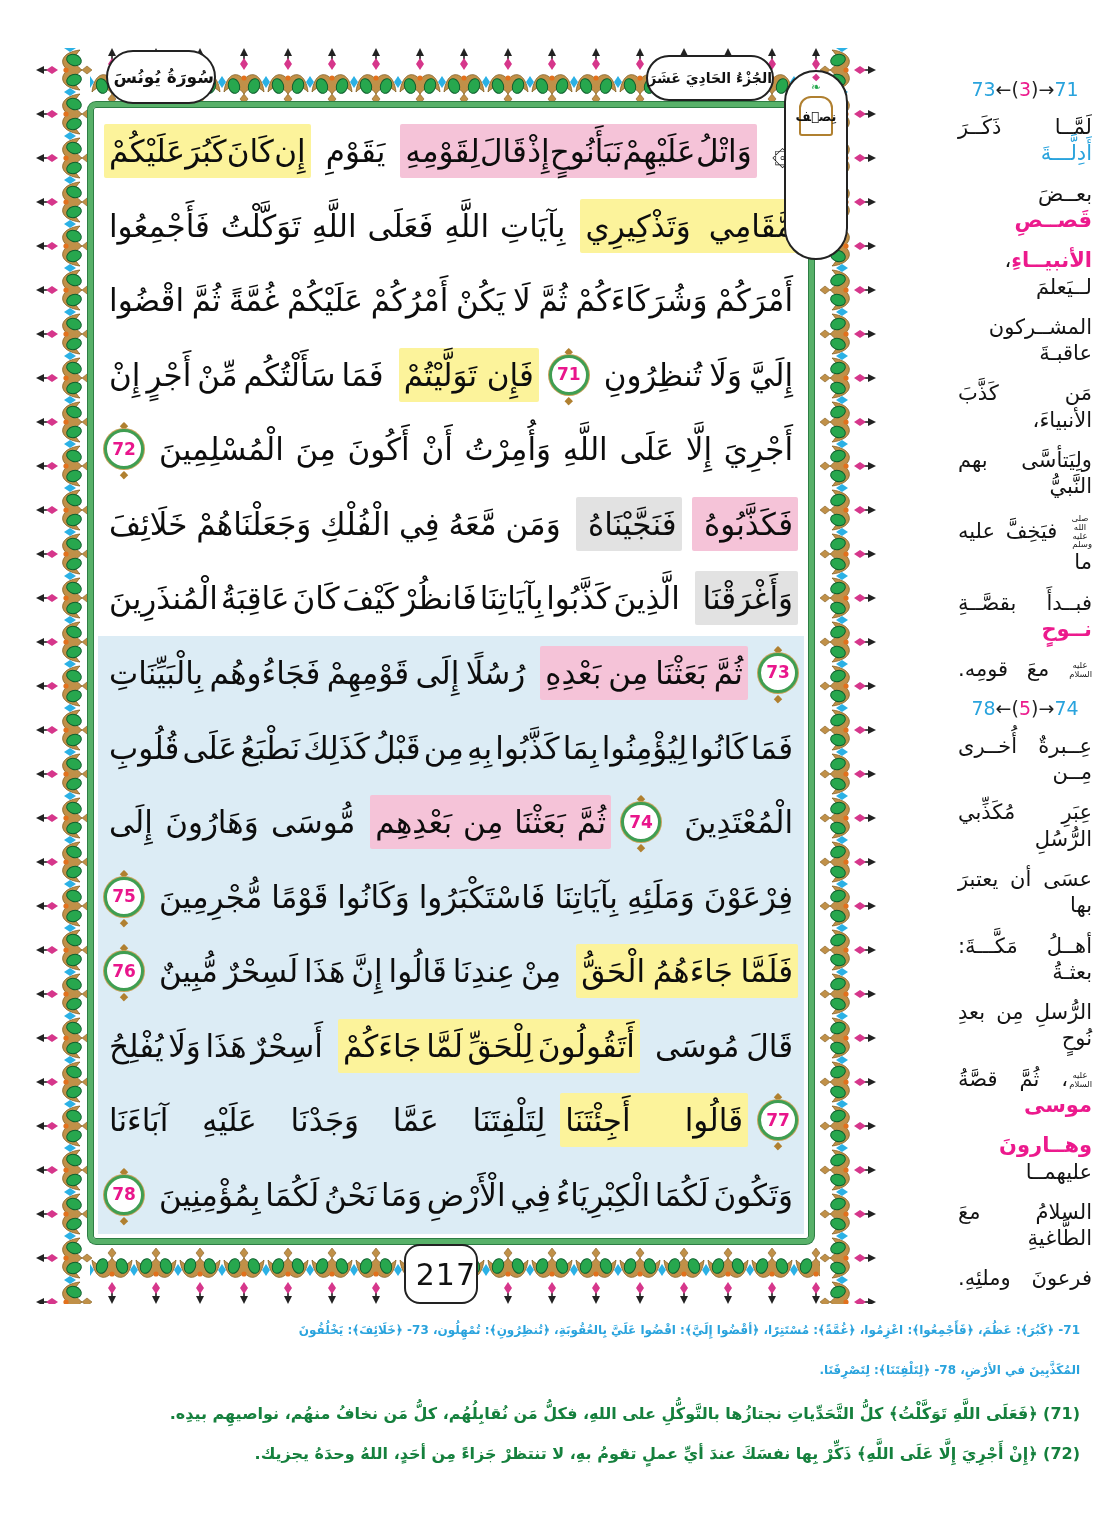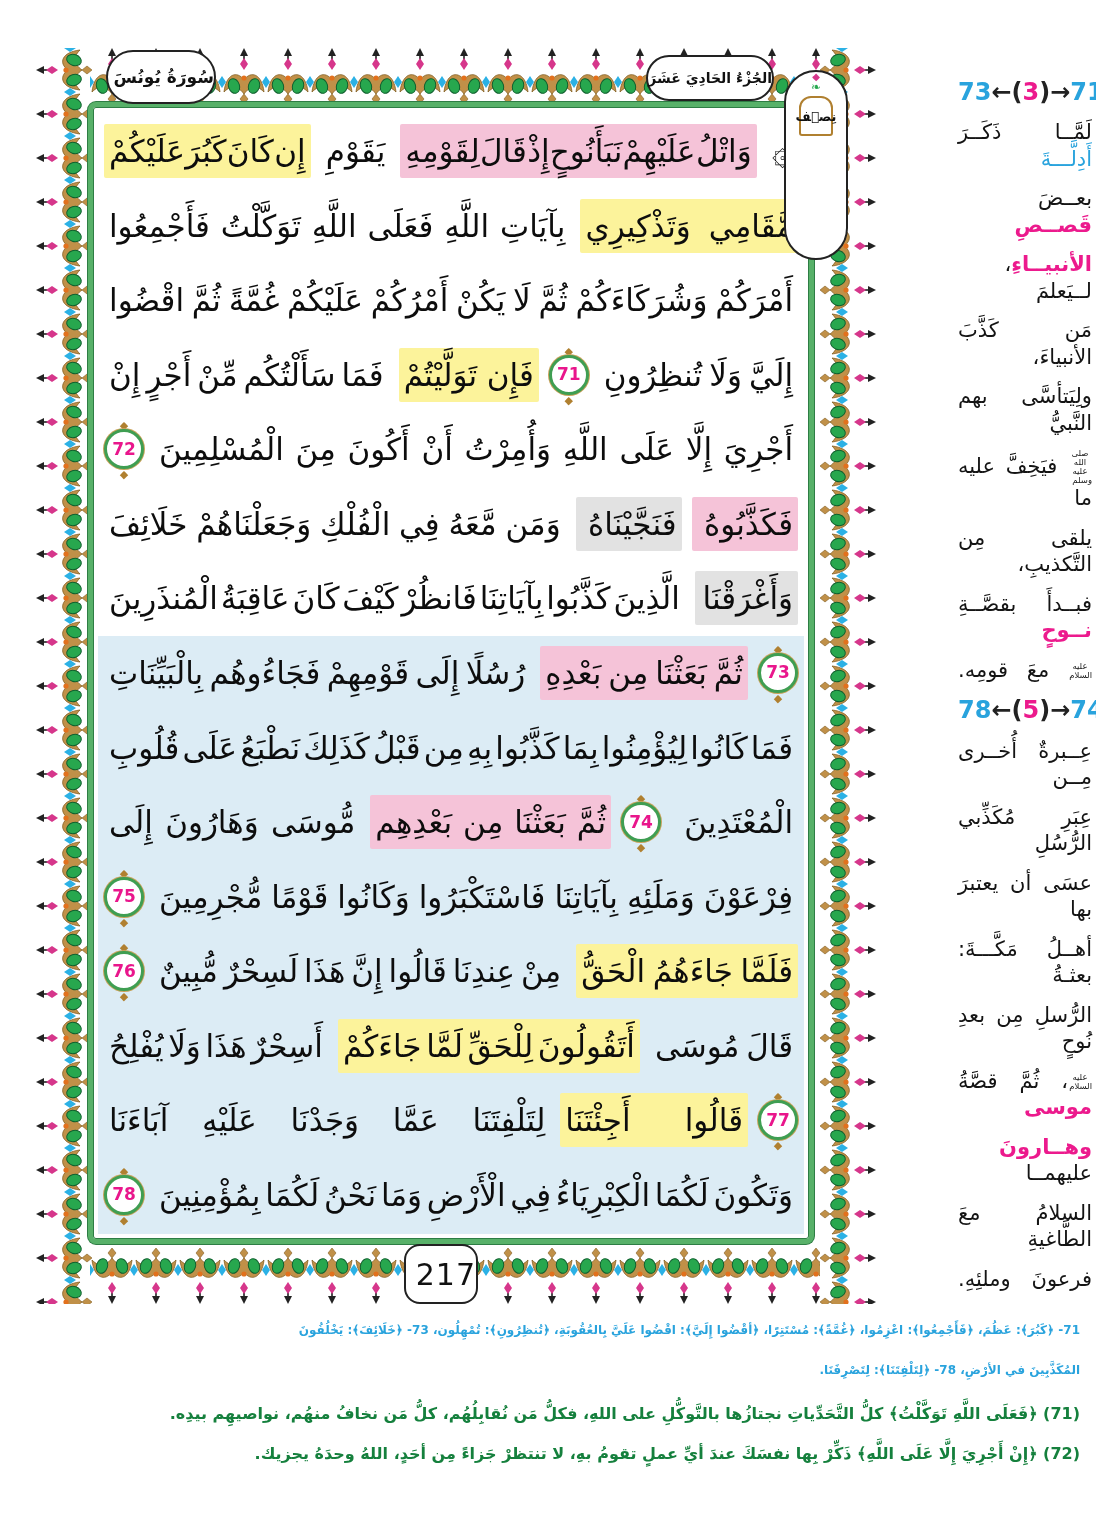--- a/index.html
+++ b/index.html
@@ -54,21 +54,21 @@
       line-height:1; flex:0 0 auto; }
   .ayah i { font-style:normal; color:#b08030; font-size:11px; height:9px; }
   .ayah b { width:40px; height:40px; border:3px solid #3f9e52; border-radius:50%;
       background:#fff; color:#e9168c; font-size:17px; display:flex;
       align-items:center; justify-content:center; box-shadow:0 0 0 1px #c9a25a; }
 
   
   .sidebar { position:absolute; right:4px; top:78px; width:134px; height:1214px;
       display:flex; flex-direction:column; justify-content:space-between;
       direction:rtl; color:#141414; }
-  .shead { direction:ltr; font-size:24px; font-weight:bold; color:#222; }
+  .shead { direction:ltr; text-align:center; font-size:19px; font-weight:normal; color:#222; }
   .shead .cyan { color:#29a3dd; }
   .shead .magenta { color:#ec1a8d; }
   .sline { font-size:21px; text-align:justify; text-align-last:justify; line-height:1.25; }
   .sline .k { color:#141414; }
   .sline .cyan { color:#29a3dd; }
   .sline .magenta { color:#ec1a8d; font-weight:bold; }
   .sline .sm { font-size:8.5px; display:inline-block; width:24px; line-height:1.05;
       text-align:center; vertical-align:middle; color:#222; }
 
   
@@ -428,24 +428,24 @@
     <div class="cartouche pageno-cart">
       <span>217</span>
     </div>
   </div>
 
   <div class="sidebar">
       <div class="shead"><span class="cyan">73</span><span class="k">←(</span><span class="magenta">3</span><span class="k">)→</span><span class="cyan">71</span></div>
       <div class="sline"><span class="k">لَمَّــا ذَكَــرَ </span><span class="cyan">أَدِلَّـــةَ</span></div>
       <div class="sline"><span class="k">بعــضَ </span><span class="magenta">قَصــصِ</span></div>
       <div class="sline"><span class="magenta">الأنبيــاءِ</span><span class="k">، لــيَعلمَ</span></div>
+      <div class="sline"><span class="k">المشــركون عاقبـةَ</span></div>
       <div class="sline"><span class="k">مَن كَذَّبَ الأنبياءَ،</span></div>
       <div class="sline"><span class="k">ولِيَتأسَّى بهم النَّبيُّ</span></div>
       <div class="sline"><span class="sm">صلى الله عليه وسلم</span><span class="k"> فيَخِفَّ عليه ما</span></div>
-      <div class="sline"><span class="k">يلقى مِن التَّكذيبِ،</span></div>
       <div class="sline"><span class="k">فبــدأَ بقصَّــةِ </span><span class="magenta">نــوحٍ</span></div>
       <div class="sline"><span class="sm">عليه السلام</span><span class="k"> معَ قومِه.</span></div>
       <div class="shead"><span class="cyan">78</span><span class="k">←(</span><span class="magenta">5</span><span class="k">)→</span><span class="cyan">74</span></div>
       <div class="sline"><span class="k">عِــبرةٌ أُخــرى مِــن</span></div>
       <div class="sline"><span class="k">عِبَرِ مُكَذِّبي الرُّسُلِ</span></div>
       <div class="sline"><span class="k">عسَى أن يعتبرَ بها</span></div>
       <div class="sline"><span class="k">أهــلُ مَكَّـــةَ: بعثـةُ</span></div>
       <div class="sline"><span class="k">الرُّسلِ مِن بعدِ نُوحٍ</span></div>
       <div class="sline"><span class="sm">عليه السلام</span><span class="k">، ثُمَّ قصَّةُ </span><span class="magenta">موسى</span></div>
       <div class="sline"><span class="magenta">وهــارونَ</span><span class="k"> عليهمــا</span></div>

